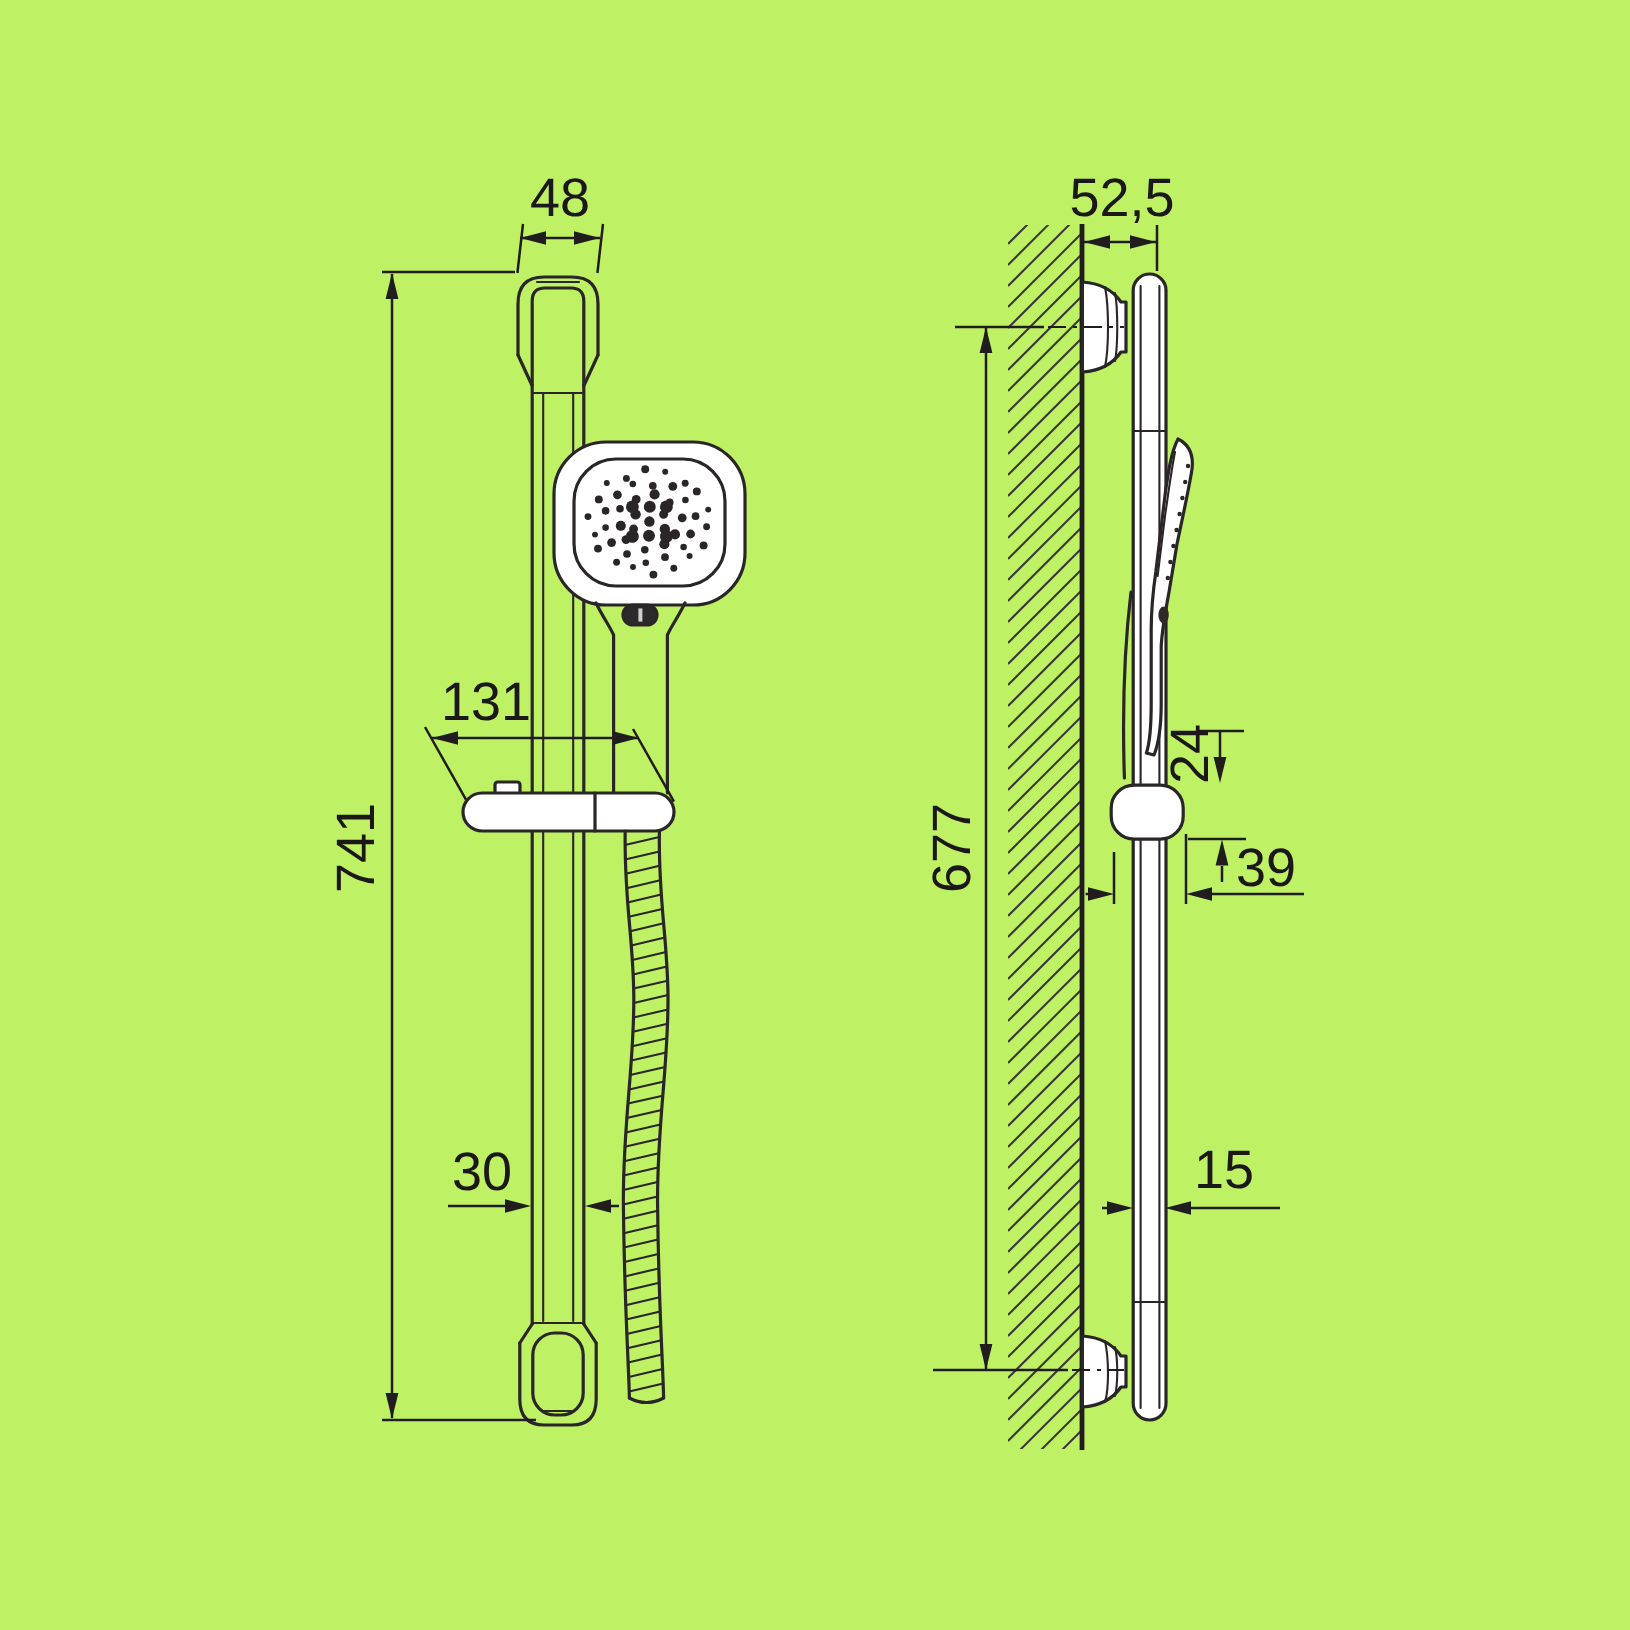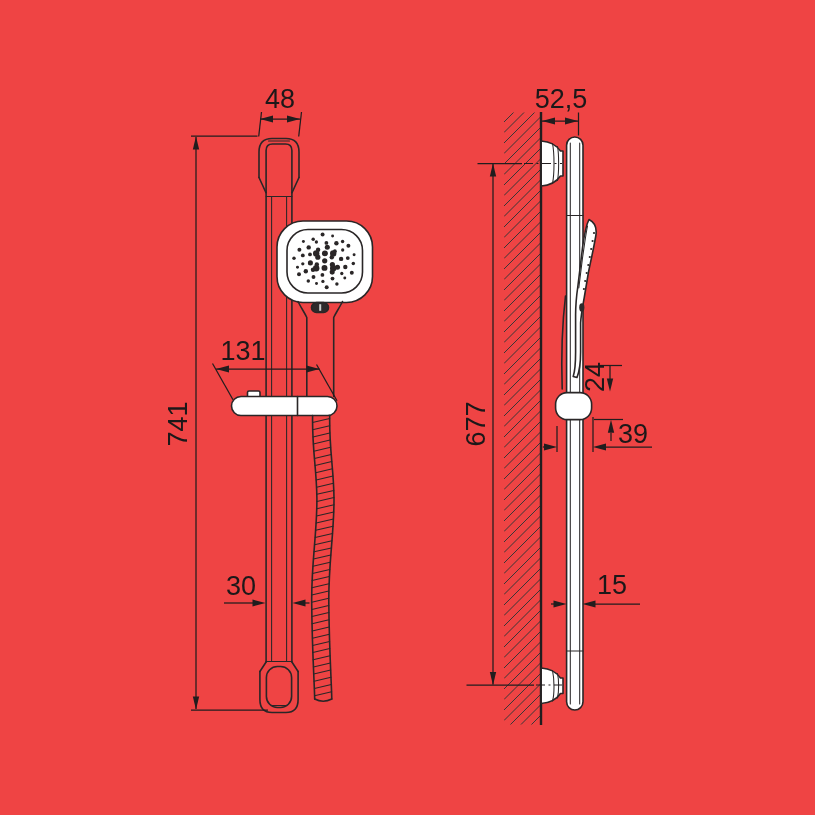--- a/index.html
+++ b/index.html
@@ -1,16 +1,16 @@
 <!DOCTYPE html>
 <html><head>
 <meta charset="utf-8">
 <style>
   html,body{margin:0;padding:0;background:#ffffff;}
-  .canvas{width:815px;height:815px;background:#ef4444;position:relative;overflow:hidden;}
+  .canvas{width:815px;height:815px;background:#bef264;position:relative;overflow:hidden;}
   svg{display:block;}
   .ln{stroke:#2a2627;fill:none;stroke-width:1.6;stroke-linecap:round;stroke-linejoin:round;}
   .thin{stroke:#2a2627;fill:none;stroke-width:1.05;stroke-linecap:round;}
   .wall{stroke:#211d1e;fill:none;stroke-width:2.4;stroke-linecap:butt;}
   .hatch{stroke:#3a3637;fill:none;stroke-width:1;}
   .dim{stroke:#211d1e;fill:none;stroke-width:1.25;stroke-linecap:butt;}
   .dashdot{stroke:#211d1e;fill:none;stroke-width:1.1;stroke-dasharray:9 3.5 2 3.5;}
   .arr{fill:#211d1e;stroke:none;}
   .fillw{fill:#ffffff;}
   .dark{fill:#2e2a2b;}

